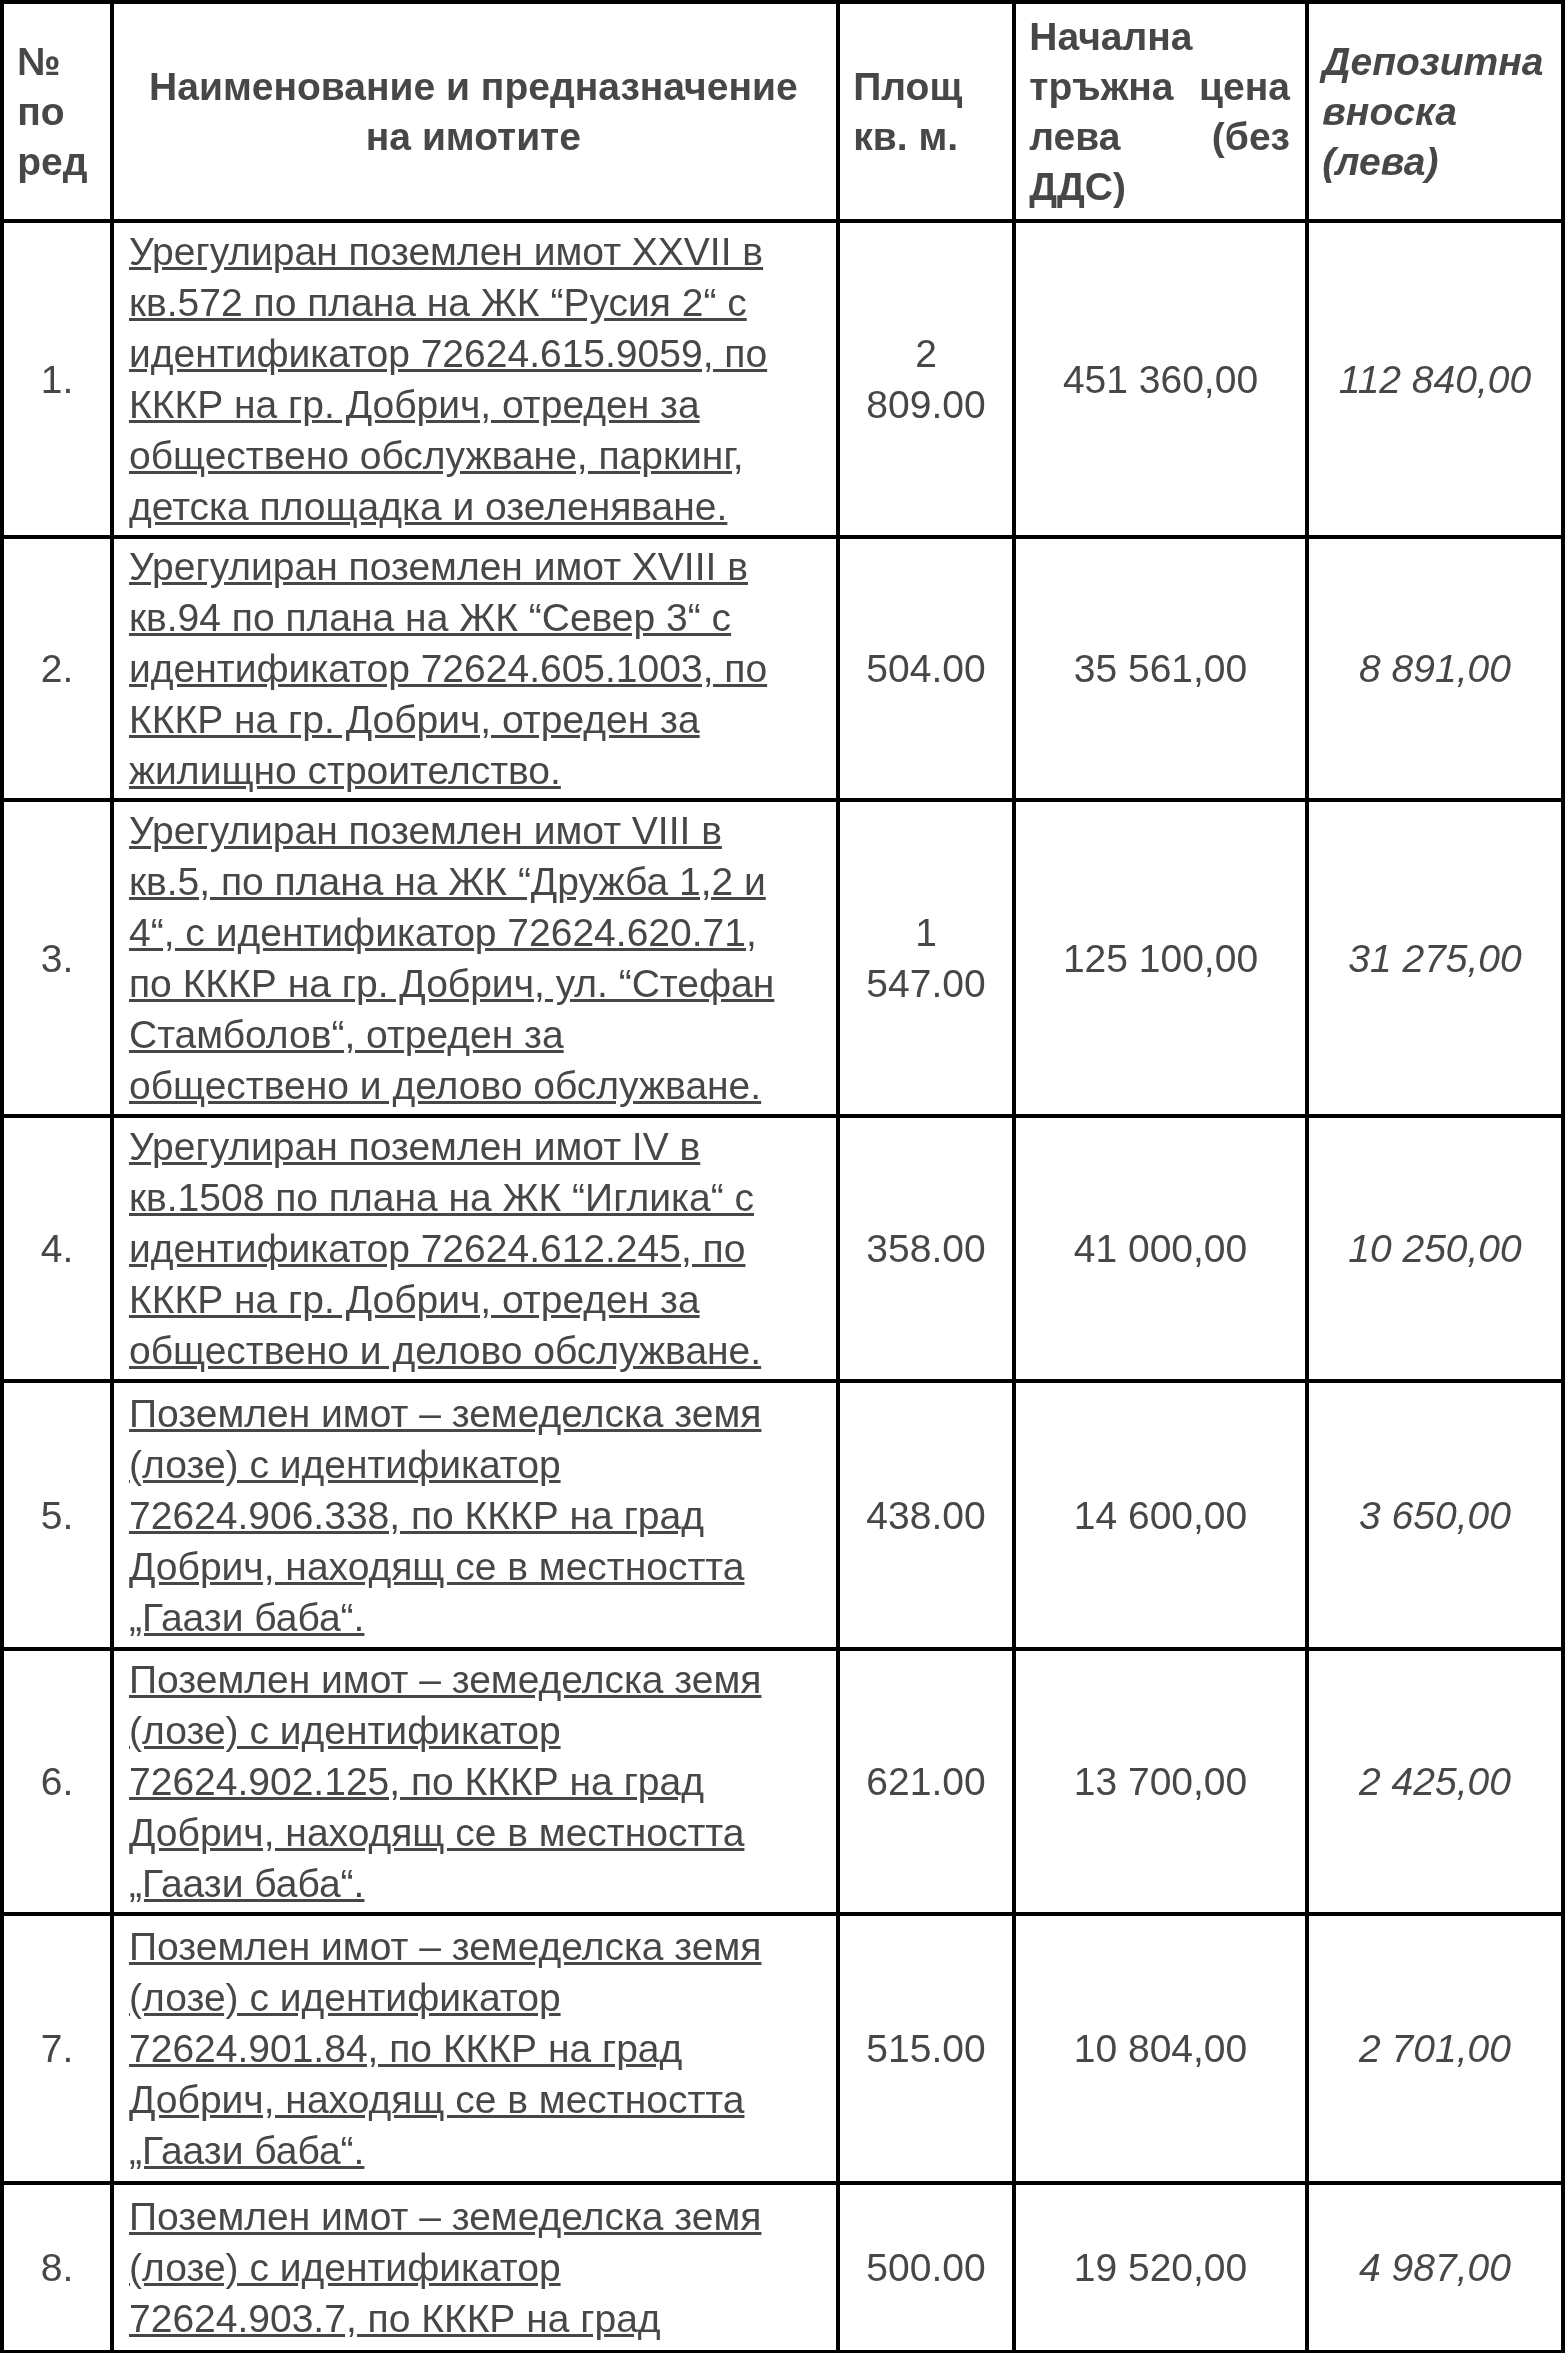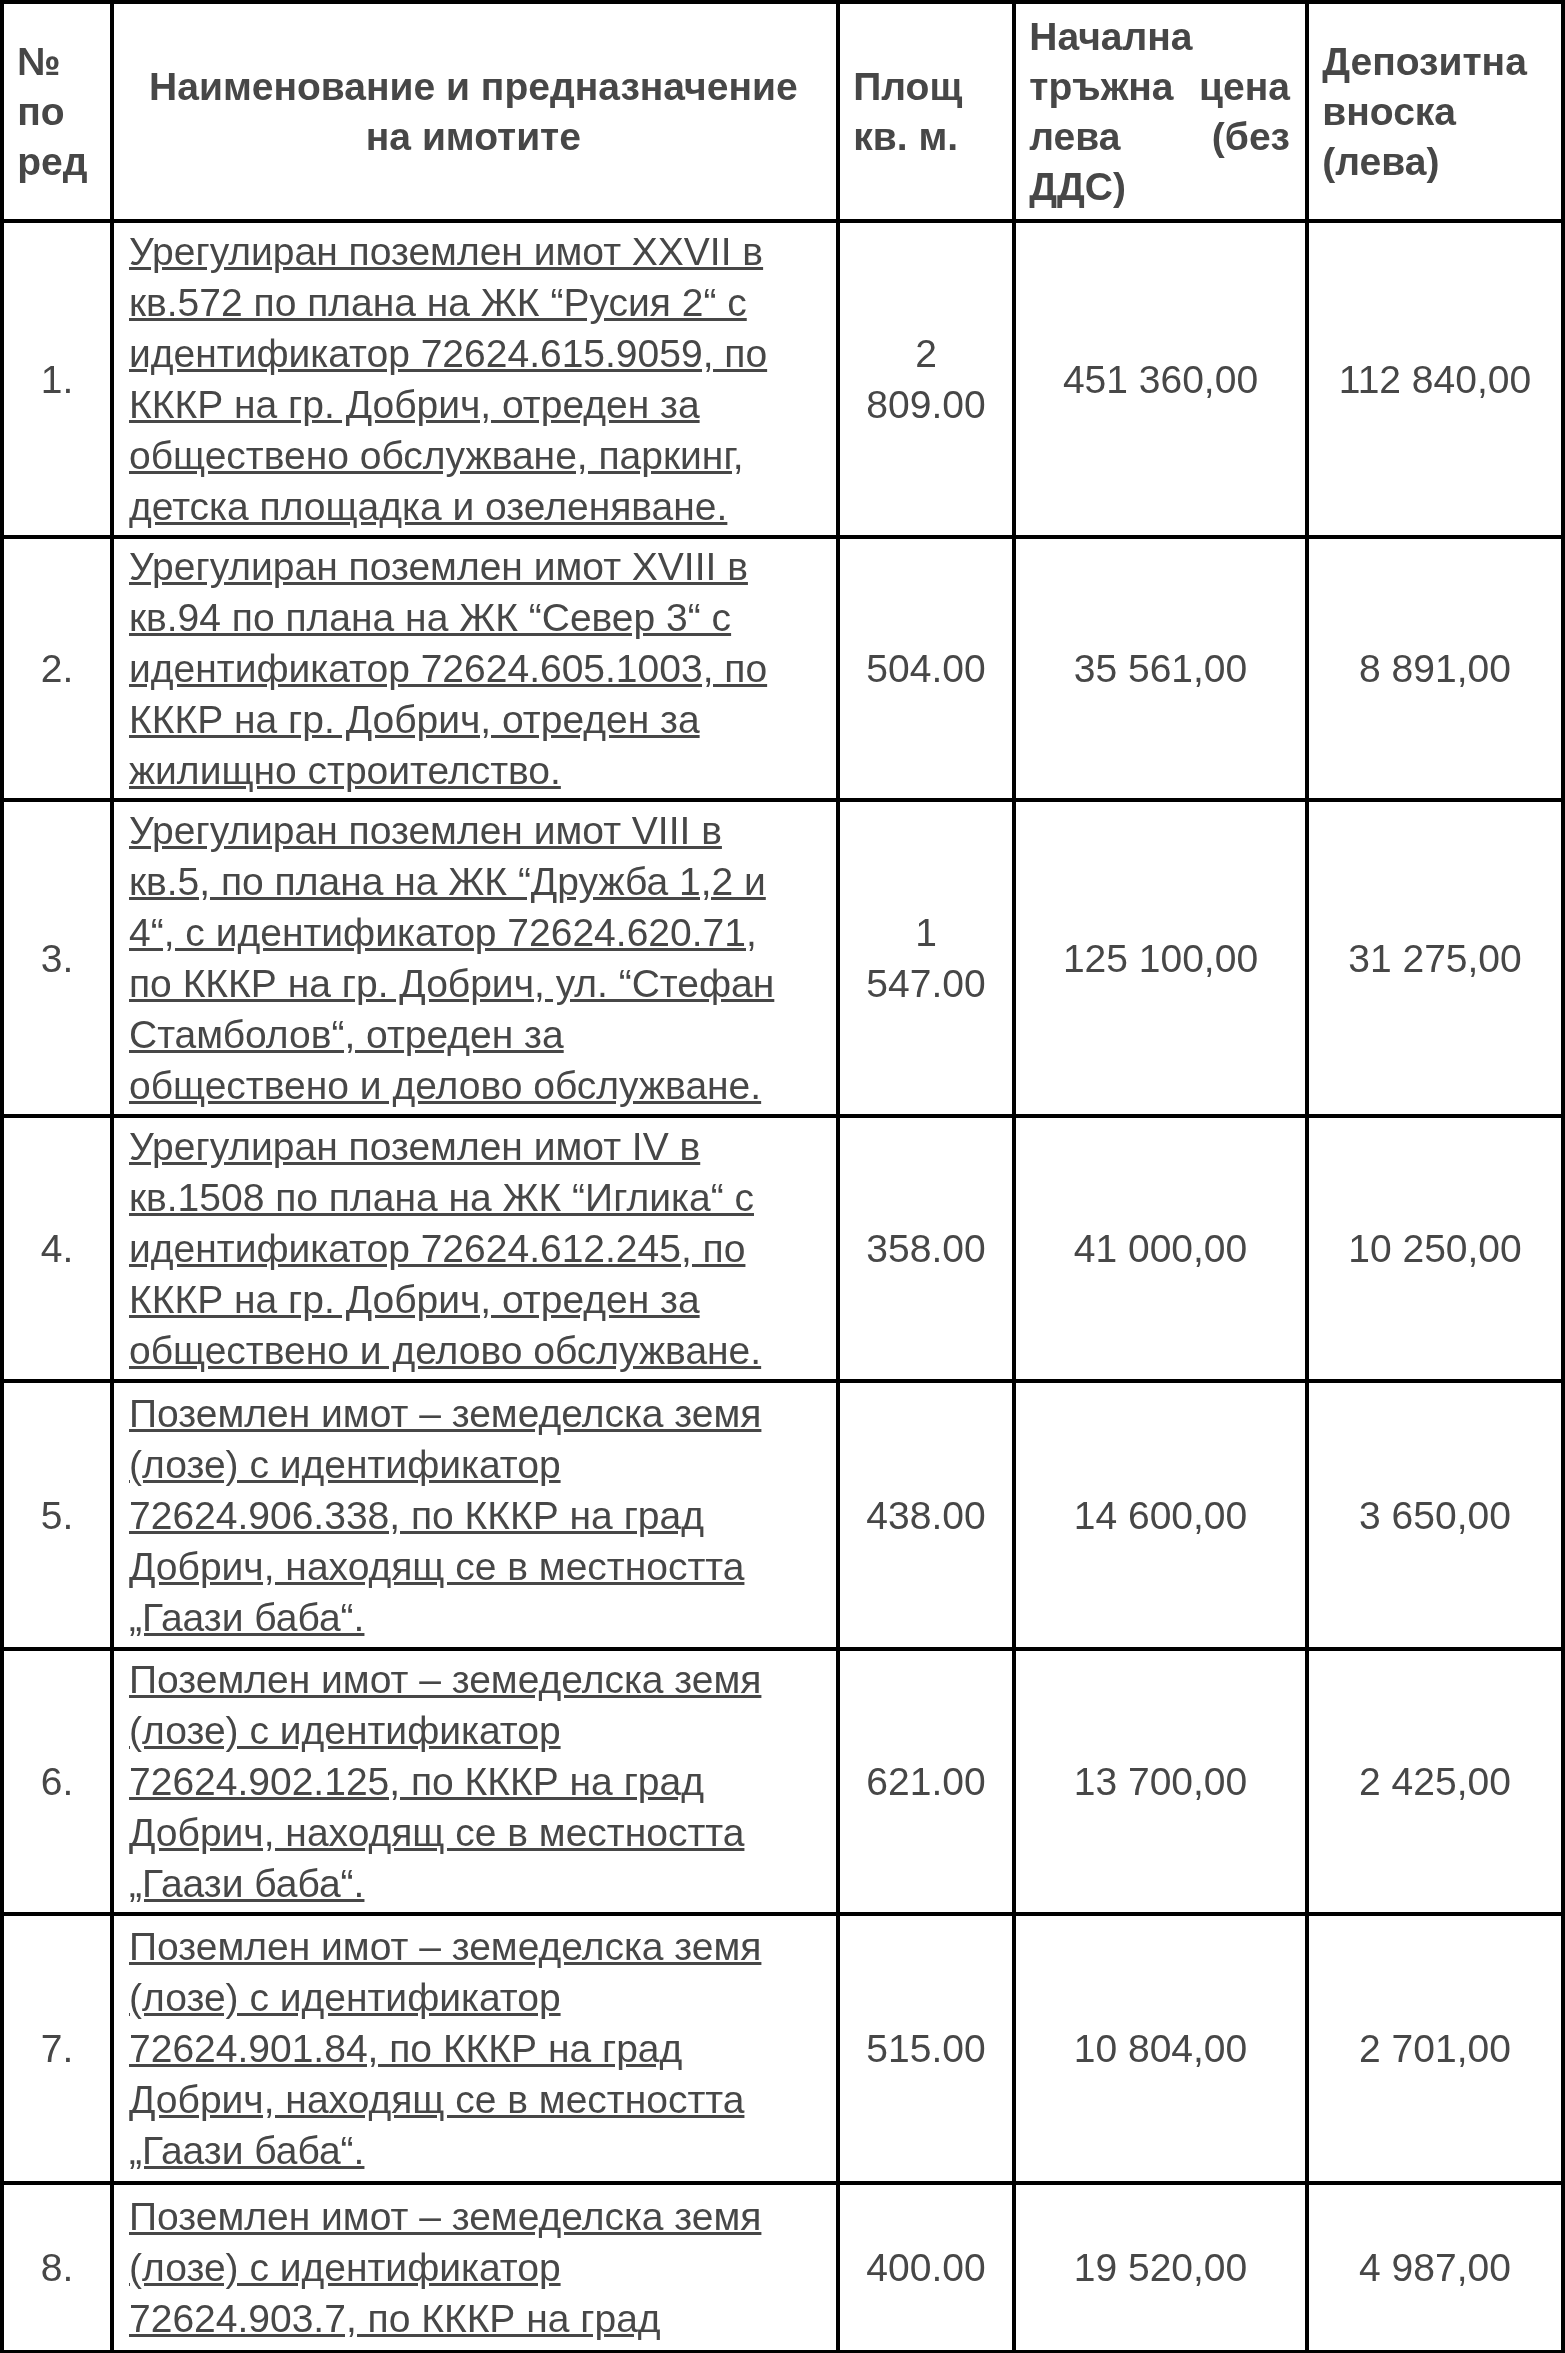--- a/index.html
+++ b/index.html
@@ -30,21 +30,21 @@
   .c {
     box-sizing: border-box;
     border-right: 4.1px solid #000;
     border-bottom: 4.1px solid #000;
     display: flex;
     align-items: center;
     overflow: hidden;
     font-size: 39px;
     line-height: 51px;
   }
-  .c.br0 { border-right: none; }
+  .c.br0 { border-right: none; font-style: italic; }
   .c.bb0 { border-bottom: none; }
   .t { width: 100%; }
 
   
   .hdr {
     font-weight: bold;
     line-height: 50px;
   }
   .hdr-num .t   { text-align: left; white-space: pre; padding-left: 13.3px; }
   .hdr-name .t  { text-align: center; white-space: pre; padding: 0 16.6px 0 13.3px; }
@@ -231,21 +231,21 @@
 
     <div class="c col-num bb0">
       <div class="t">8.</div>
     </div>
     <div class="c col-desc bb0">
       <div class="t">Поземлен имот – земеделска земя
 (лозе) с идентификатор
 72624.903.7, по КККР на град</div>
     </div>
     <div class="c col-area bb0">
-      <div class="t">400.00</div>
+      <div class="t">500.00</div>
     </div>
     <div class="c col-price bb0">
       <div class="t">19 520,00</div>
     </div>
     <div class="c col-dep br0 bb0">
       <div class="t">4 987,00</div>
     </div>
 
   </div>
 </div>

